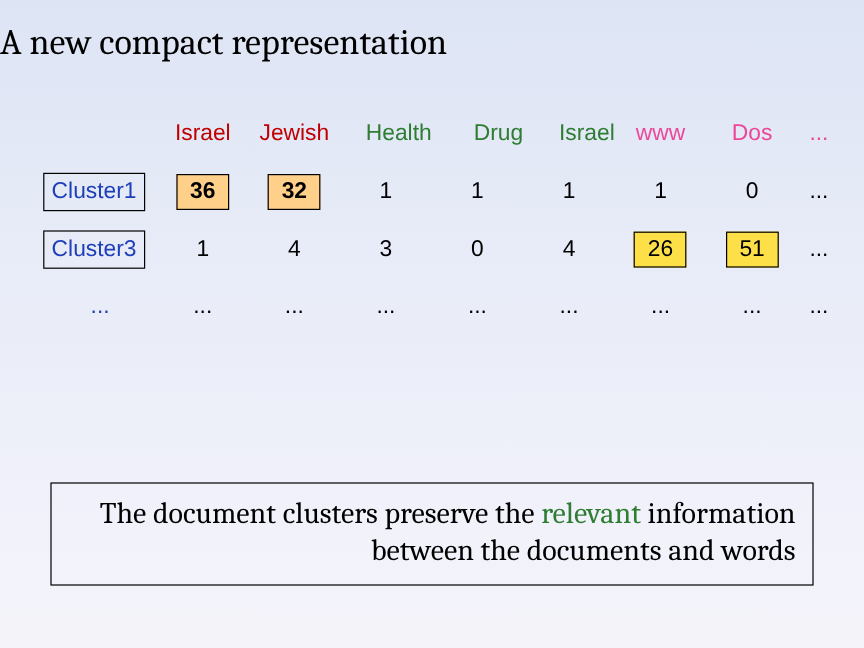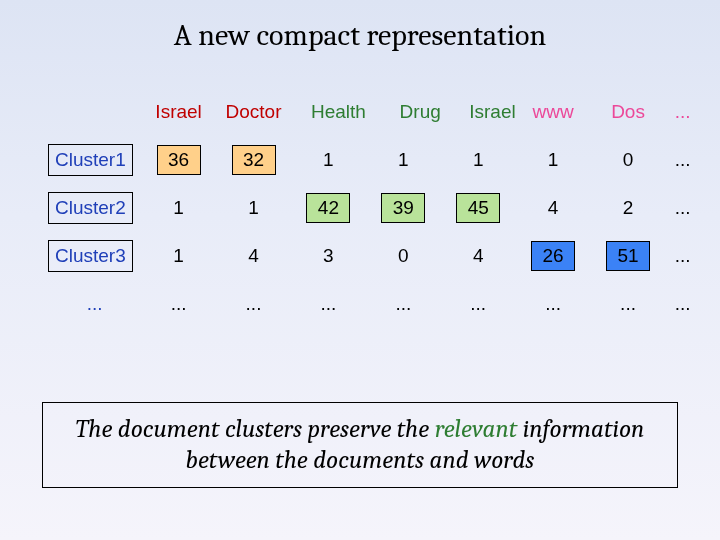--- a/index.html
+++ b/index.html
@@ -4,29 +4,29 @@
 <style>
   * { box-sizing: border-box; margin: 0; padding: 0; }
   html, body { width: 720px; height: 540px; }
   body {
     background: linear-gradient(180deg, #dde4f4 0%, #e8ecf8 40%, #f5f4fb 100%);
     font-family: Cambria, Georgia, 'Times New Roman', serif;
     color: #000;
     position: relative;
   }
   .title {
-    text-align: center;
+    text-align: left;
     font-size: 30px;
     padding-top: 18px;
     font-weight: 400;
   }
   .table-wrap {
     position: absolute;
     top: 88px;
-    left: 48px;
+    left: 36px;
     right: 20px;
   }
   table {
     border-collapse: collapse;
     width: 100%;
     table-layout: fixed;
   }
   th, td {
     text-align: center;
     font-family: Arial, Helvetica, sans-serif;
@@ -39,30 +39,31 @@
   th { color: #ec4899; }
   .rowlabel { color: #1f3fb8; }
   .group-red { color: #c00000; }
   .group-grn { color: #2e7d32; text-align: right; }
   .hl-org {
     background: #ffd08a;
     border: 1.5px solid #000;
     display: inline-block;
     min-width: 44px;
     padding: 3px 10px;
+    font-weight: bold;
   }
   .hl-grn {
     background: #b9e39a;
     border: 1.5px solid #000;
     display: inline-block;
     min-width: 44px;
     padding: 3px 10px;
   }
   .hl-blu {
-    background: #3b82f6;
+    background: #fde047;
     border: 1.5px solid #000;
     display: inline-block;
     min-width: 44px;
     padding: 3px 10px;
   }
   .rowbox {
     border: 1.5px solid #000;
     display: inline-block;
     padding: 4px 6px;
     min-width: 76px;
@@ -73,24 +74,23 @@
   col.c-ell { width: 34px; }
   col.c-std { width: 74px; }
   .caption {
     position: absolute;
     left: 42px;
     right: 42px;
     bottom: 52px;
     border: 1.5px solid #000;
     background: transparent;
     padding: 10px 14px 12px 14px;
-    text-align: center;
+    text-align: right;
     font-size: 25px;
     line-height: 1.25;
-    font-style: italic;
   }
   .caption .kw { color: #2e7d32; }
 </style>
 </head>
 <body>
 
 <div class="title">A new compact representation</div>
 
 <div class="table-wrap">
   <table>
@@ -102,50 +102,39 @@
         <col class="c-std">
       <col class="c-std">
         <col class="c-std">
         <col class="c-std">
         <col class="c-ell">
     </colgroup>
     <thead>
       <tr id="head-row">
           <th></th>
           <th class="group-red">Israel</th>
-          <th class="group-red">Doctor</th>
+          <th class="group-red">Jewish</th>
           <th class="group-grn">Health</th>
           <th class="group-grn">Drug</th>
           <th class="group-grn">Israel</th>
           <th>www</th>
           <th>Dos</th>
           <th>...</th>
         </tr>
     </thead>
     <tbody id="tbody">
         <tr>
           <td style="text-align: left;"><span class="rowbox">Cluster1</span></td>
           <td><span class="hl-org">36</span></td>
           <td><span class="hl-org">32</span></td>
           <td>1</td>
           <td>1</td>
           <td>1</td>
           <td>1</td>
           <td>0</td>
-          <td>...</td>
-        </tr>
-        <tr>
-          <td style="text-align: left;"><span class="rowbox">Cluster2</span></td>
-          <td>1</td>
-          <td>1</td>
-          <td><span class="hl-grn">42</span></td>
-          <td><span class="hl-grn">39</span></td>
-          <td><span class="hl-grn">45</span></td>
-          <td>4</td>
-          <td>2</td>
           <td>...</td>
         </tr>
         <tr>
           <td style="text-align: left;"><span class="rowbox">Cluster3</span></td>
           <td>1</td>
           <td>4</td>
           <td>3</td>
           <td>0</td>
           <td>4</td>
           <td><span class="hl-blu">26</span></td>

